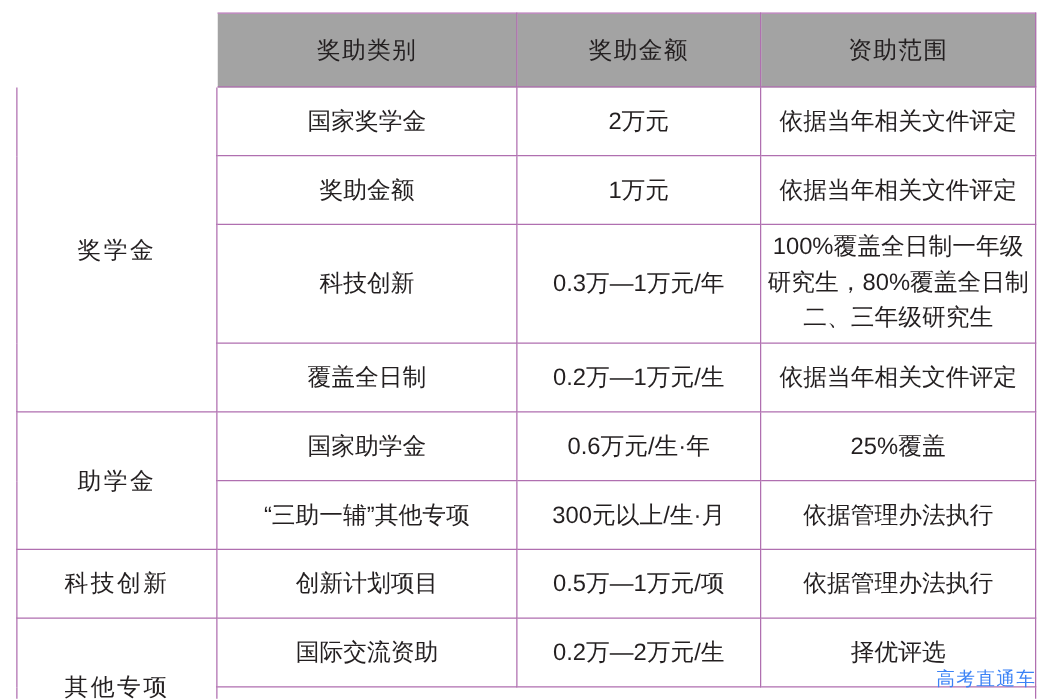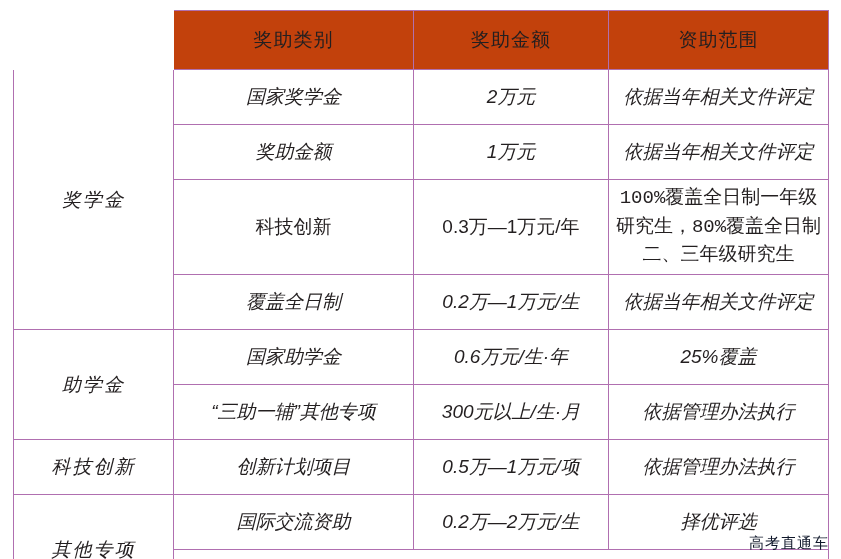--- a/index.html
+++ b/index.html
@@ -29,59 +29,58 @@
   table.aid-table td, table.aid-table th {
     border: 1px solid #b06fb0;
     text-align: center;
     vertical-align: middle;
     font-size: 19px;
     color: #231f20;
     padding: 4px 2px;
     font-weight: normal;
   }
   thead th {
-    background: #c2410c;
+    background: #a3a3a3;
     color: #ffffff;
     font-size: 21px;
     font-weight: bold;
     height: 50px;
     border: 1px solid #c668b4;
     letter-spacing: 1px;
   }
   thead th.hdr-blank {
     background: #ffffff;
     border-color: #ffffff;
   }
   col.c1 { width: 160px; }
   col.c2 { width: 240px; }
   col.c3 { width: 195px; }
   col.c4 { width: 220px; }
 
   td.cat {
     font-size: 20px;
     letter-spacing: 2px;
   }
-  tr.r-tall td { height: 46px; font-style: italic; }
+  tr.r-tall td { height: 46px; }
   tr.r-xtall td { height: 86px; }
   td.multi {
     line-height: 1.5;
     font-size: 19px;
-    font-family: Liberation Mono, monospace;
   }
   td.footer-note {
     font-size: 19px;
     height: 46px;
     letter-spacing: 0.5px;
   }
   .watermark {
     position: absolute;
     right: 12px;
     bottom: 6px;
     font-size: 15px;
-    color: #0f172a;
+    color: #3b82f6;
     letter-spacing: 1px;
     font-family: Liberation Serif, serif;
   }
 </style>
 </head>
 <body>
 
 <div class="sheet">
   <table class="aid-table">
     <colgroup>

